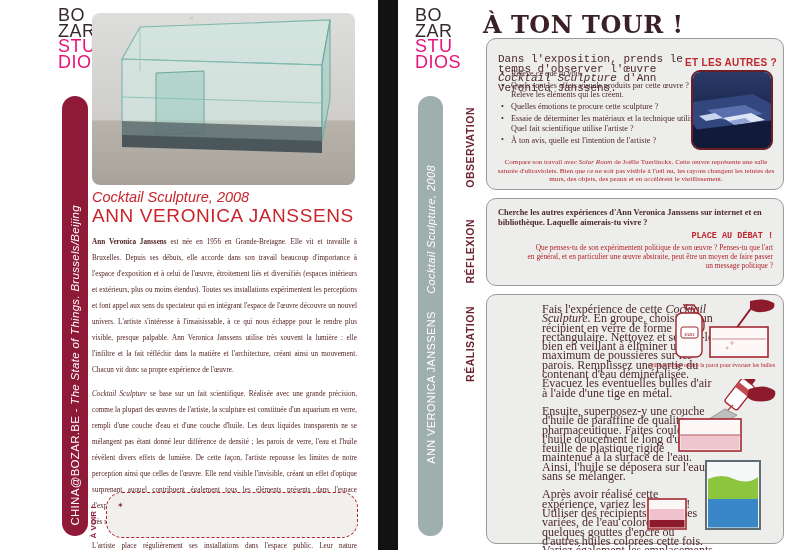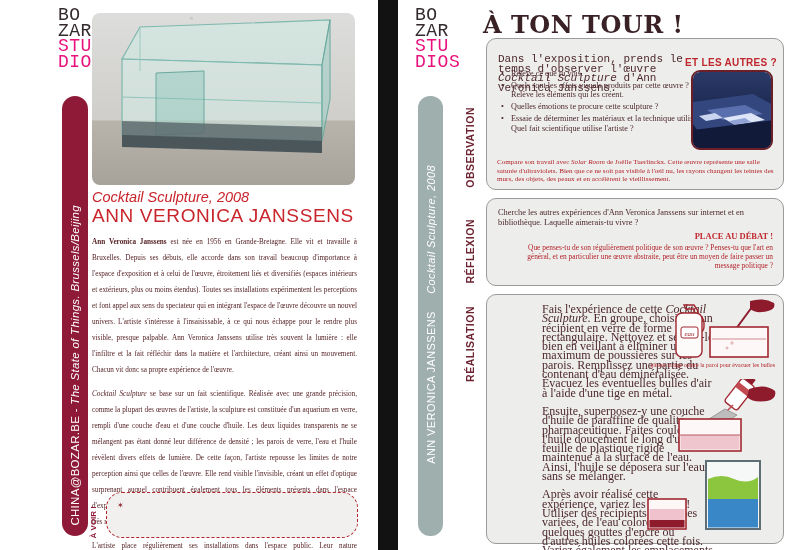--- a/index.html
+++ b/index.html
@@ -6,21 +6,21 @@
   html,body { background:#222; }
   #stage {
     position:relative; width:794px; height:550px; background:#121212;
     font-family:"Liberation Serif", serif; overflow:hidden;
   }
   .page { position:absolute; top:0; height:550px; background:#ffffff; }
   #left-page  { left:0;   width:378px; }
   #right-page { left:398px; width:396px; }
 
   
-  .logo { position:absolute; font-family:Liberation Mono, monospace; font-size:18px; line-height:15.5px; letter-spacing:.5px; }
+  .logo { position:absolute; font-family:Liberation Sans, sans-serif; font-size:18px; line-height:15.5px; letter-spacing:.5px; }
   .logo .dark { color:#342a2d; }
   .logo .pink { color:#e8127c; }
 
   
   .vtext { writing-mode:vertical-rl; transform:rotate(180deg); white-space:nowrap; }
 
   
   #spine-left { position:absolute; left:62px; top:96px; width:26px; height:440px; background:#8e1a38; border-radius:13px; }
   #spine-left .vtext {
     position:absolute; bottom:10px; left:50%; transform:translateX(-50%) rotate(180deg);
@@ -82,28 +82,28 @@
   
   #obs-intro { position:absolute; left:11px; top:16px; width:206px; font-size:11px; line-height:9.6px;font-family:Liberation Mono, monospace; }
   #obs-intro i { font-style:italic; }
   #obs-bullets { position:absolute; left:13px; top:30px; width:204px; list-style:none; }
   #obs-bullets li { position:relative; padding-left:11px; font-size:8.2px; line-height:9.4px; margin-bottom:2.6px; }
   #obs-bullets li::before { content:"•"; position:absolute; left:1px; top:-0.5px; }
   #et-les-autres { position:absolute; right:6px; top:18px; color:#c0272d;
     font-family:"Liberation Sans", sans-serif; font-weight:bold; font-size:10px; letter-spacing:.3px; }
   #solar-photo { position:absolute; right:10px; top:31px; width:82px; height:80px;
     border:2px solid #6d1f28; border-radius:9px; overflow:hidden; }
-  #obs-compare { position:absolute; left:10px; right:8px; bottom:5px; text-align:left;
+  #obs-compare { position:absolute; left:10px; right:8px; bottom:5px; text-align:center;
     color:#b3242a; font-size:7.1px; line-height:8.6px; }
   #obs-compare i { font-style:italic; }
 
   
-  #ref-intro { position:absolute; left:11px; top:9px; width:276px; font-size:8.4px; line-height:10px; }
+  #ref-intro { position:absolute; left:11px; top:9px; width:276px; font-size:8.4px; line-height:10px;font-weight:bold; }
   #ref-debate-label { position:absolute; right:10px; top:32px; color:#c0272d;
-    font-family:Liberation Serif, serif; font-weight:bold; font-size:8.5px; }
+    font-family:Liberation Mono, monospace; font-weight:bold; font-size:8.5px; }
   #ref-debate-text { position:absolute; right:10px; left:40px; top:44px; text-align:right;
     color:#b3242a; font-size:7.4px; line-height:9px; }
 
   
   .rea-text { position:absolute; left:27px; top:10px; width:172px; font-size:12px; line-height:9.3px;margin-left:28px; }
   .rea-text p { margin-bottom:9px; }
   .rea-text i { font-style:italic; }
   #illus-bubbles { position:absolute; left:185px; top:4px;  width:106px; height:62px; }
   #illus-caption { position:absolute; left:150px; top:67px; width:138px; text-align:right;
     color:#b3242a; font-size:6px; line-height:7px; }
@@ -199,20 +199,21 @@
 
     <div id="box-observation" class="section-box">
       <div id="obs-intro">
         <span>Dans l'exposition, prends le temps d'observer l'œuvre </span><i>Cocktail Sculpture</i><span> d'Ann Veronica Janssens.</span>
       </div>
       <ul id="obs-bullets">
         <li>Relève ce que tu vois.</li>
         <li>Quels sont les effets visuels produits par cette œuvre ? Relève les éléments qui les créent.</li>
         <li>Quelles émotions te procure cette sculpture ?</li>
         <li>Essaie de déterminer les matériaux et la technique utilisés. Quel fait scientifique utilise l'artiste ?</li>
+        <li>À ton avis, quelle est l'intention de l'artiste ?</li>
       </ul>
       <div id="et-les-autres">ET LES AUTRES ?</div>
       <div id="solar-photo">
         <svg viewBox="0 0 82 80" width="82" height="80">
           <defs>
             <linearGradient id="sr" x1="0" y1="0" x2="0" y2="1">
               <stop offset="0" stop-color="#2a3a66"></stop>
                 <stop offset="0.5" stop-color="#1b2750"></stop>
                 <stop offset="1" stop-color="#0d132e"></stop>
             </linearGradient>
@@ -227,21 +228,21 @@
         </svg>
       </div>
       <div id="obs-compare">
         <span>Compare son travail avec </span><i>Solar Room</i><span> de Joëlle Tuerlinckx. Cette œuvre représente une salle saturée d'ultraviolets. Bien que ce ne soit pas visible à l'œil nu, les rayons changent les teintes des murs, des objets, des peaux et en accélèrent le vieillissement.</span>
       </div>
     </div>
 
     <div id="box-reflexion" class="section-box">
       <div id="ref-intro">Cherche les autres expériences d'Ann Veronica Janssens sur internet et en bibliothèque. Laquelle aimerais-tu vivre ?</div>
       <div id="ref-debate-label">PLACE AU DÉBAT !</div>
-      <div id="ref-debate-text">Que penses-tu de son régulièrement politique de son œuvre ? Penses-tu que l'art en général, et en particulier une œuvre abstraite, peut être un moyen de faire passer un message politique ?</div>
+      <div id="ref-debate-text">Que penses-tu de son expérimentent politique de son œuvre ? Penses-tu que l'art en général, et en particulier une œuvre abstraite, peut être un moyen de faire passer un message politique ?</div>
     </div>
 
     <div id="box-realisation" class="section-box">
       <div class="rea-text">
         <p><span>Fais l'expérience de cette </span><i>Cocktail Sculpture</i><span>. En groupe, choisissez un récipient en verre de forme rectangulaire. Nettoyez et séchez-le bien en veillant à éliminer un maximum de poussières sur les parois. Remplissez une partie du contenant d'eau déminéralisée. Évacuez les éventuelles bulles d'air à l'aide d'une tige en métal.</span></p>
         <p>Ensuite, superposez-y une couche d'huile de paraffine de qualité pharmaceutique. Faites couler l'huile doucement le long d'une feuille de plastique rigide maintenue à la surface de l'eau. Ainsi, l'huile se déposera sur l'eau sans se mélanger.</p>
         <p>Après avoir réalisé cette expérience, variez les plaisirs ! Utiliser des récipients de formes variées, de l'eau colorée par quelques gouttes d'encre ou d'autres huiles colorées cette fois. Variez également les emplacements des œuvres et leur exposition à la lumière. N'hésitez pas à les poser sur des fonds de différentes couleurs et à utiliser une lampe pour créer des effets variés.</p>
       </div>
 
       <svg id="illus-bubbles" viewBox="0 0 106 62">

